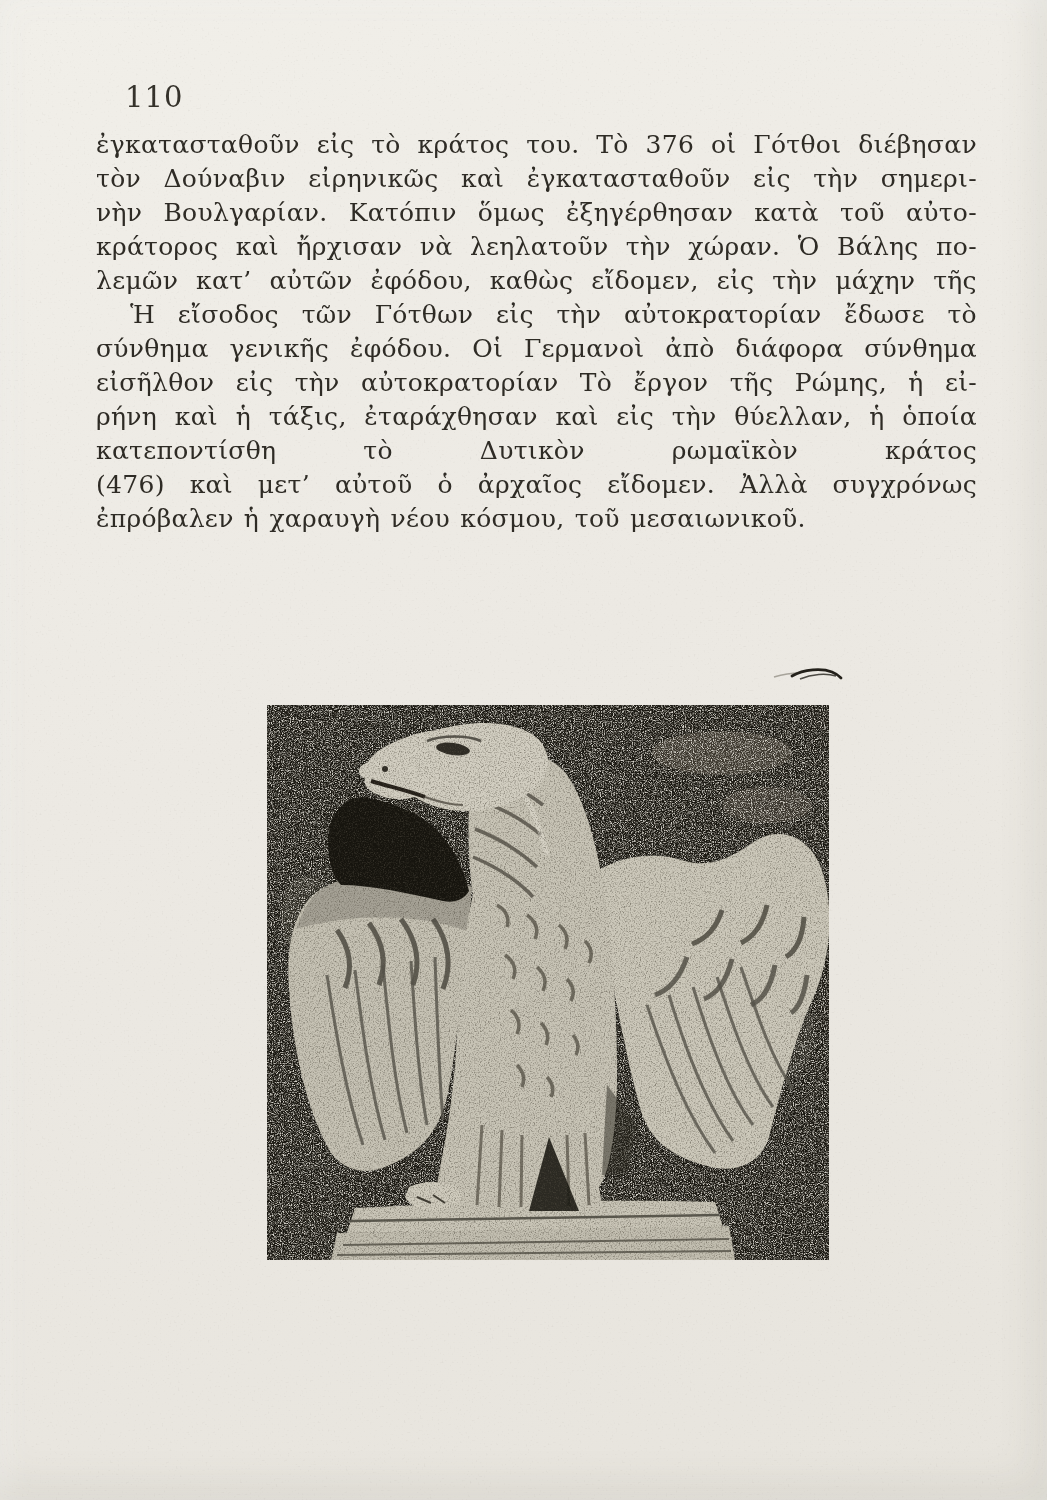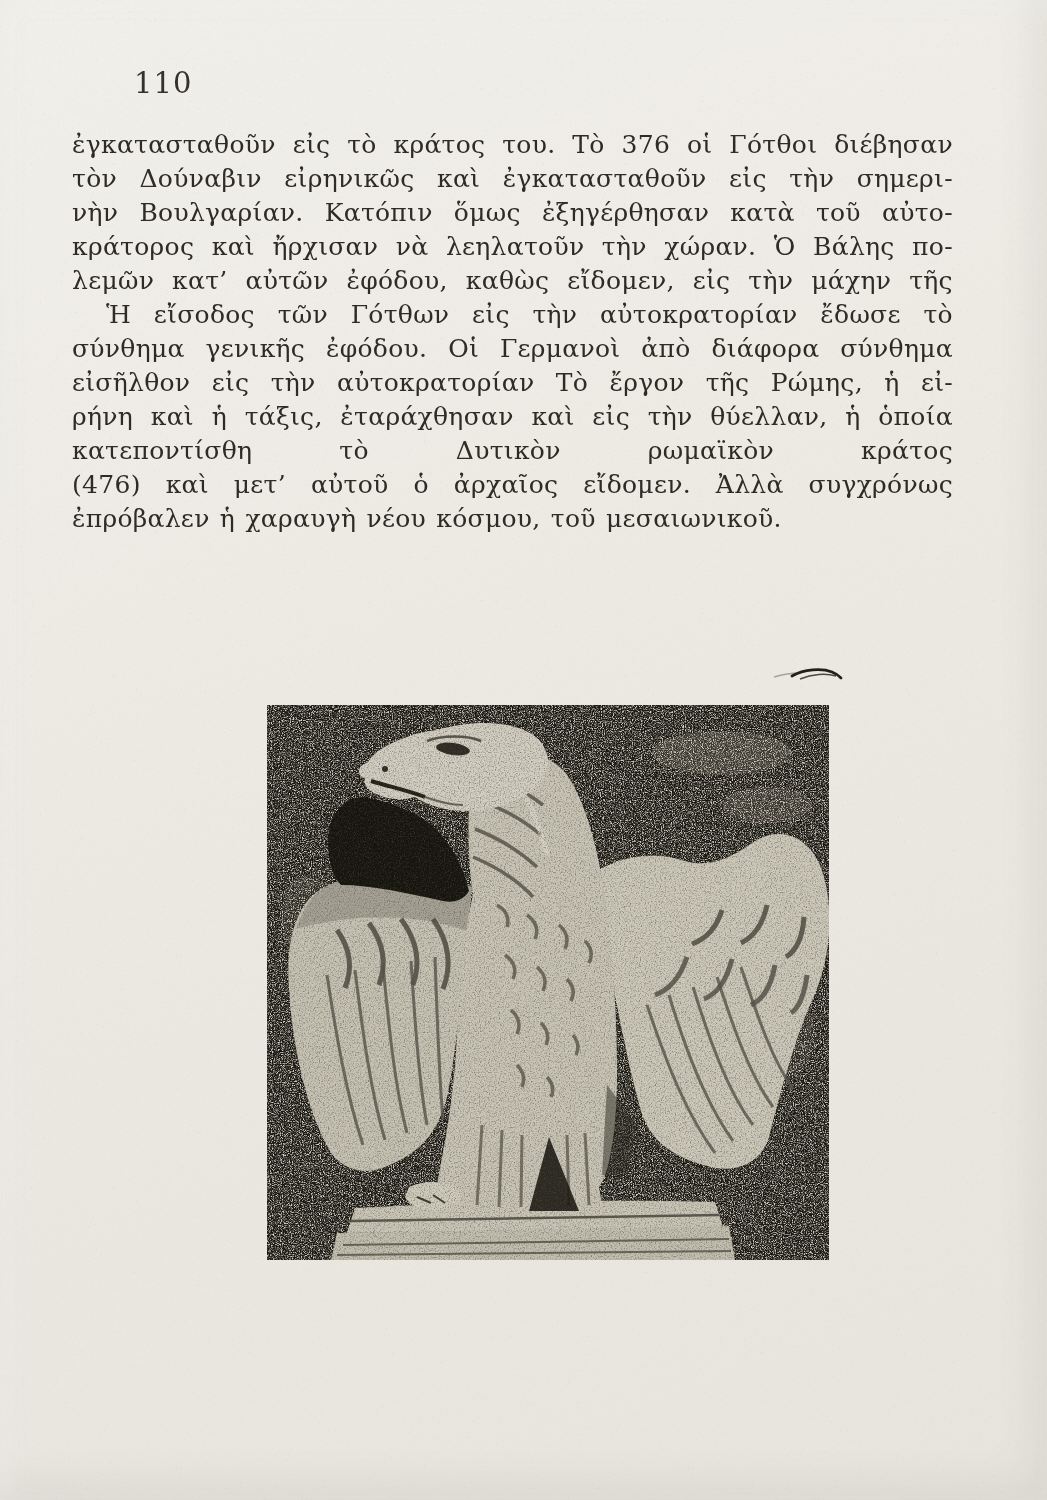--- a/index.html
+++ b/index.html
@@ -12,25 +12,25 @@
   body{
     width:1047px;height:1500px;overflow:hidden;position:relative;
     font-family:"DejaVu Serif", serif;
   }
   .page{
     position:absolute;inset:0;
     background:linear-gradient(160deg,#f1efe9 0%,var(--paper) 45%,#e7e4dd 100%);
     box-shadow:inset -10px -14px 40px rgba(90,85,72,0.10), inset 8px 6px 26px rgba(255,255,255,0.35);
   }
   .page-number{
-    position:absolute;left:125px;top:66px;
-    font-size:29px;color:#35322b;letter-spacing:1px;margin-left:9px;
+    position:absolute;left:125px;top:80px;
+    font-size:29px;color:#35322b;letter-spacing:1px;
   }
   .text-block{
-    position:absolute;left:72px;top:128px;width:881px;
+    position:absolute;left:96px;top:128px;width:881px;
     font-size:25px;color:var(--ink);letter-spacing:0.3px;
   }
   .line{
     display:flex;justify-content:space-between;
     height:34px;line-height:34px;white-space:nowrap;
   }
   .line.short{display:block;justify-content:flex-start;word-spacing:2px;}
   .line.indent{padding-left:34px;}
   .ink-dash{position:absolute;left:770px;top:660px;}
   .figure-wrap{

